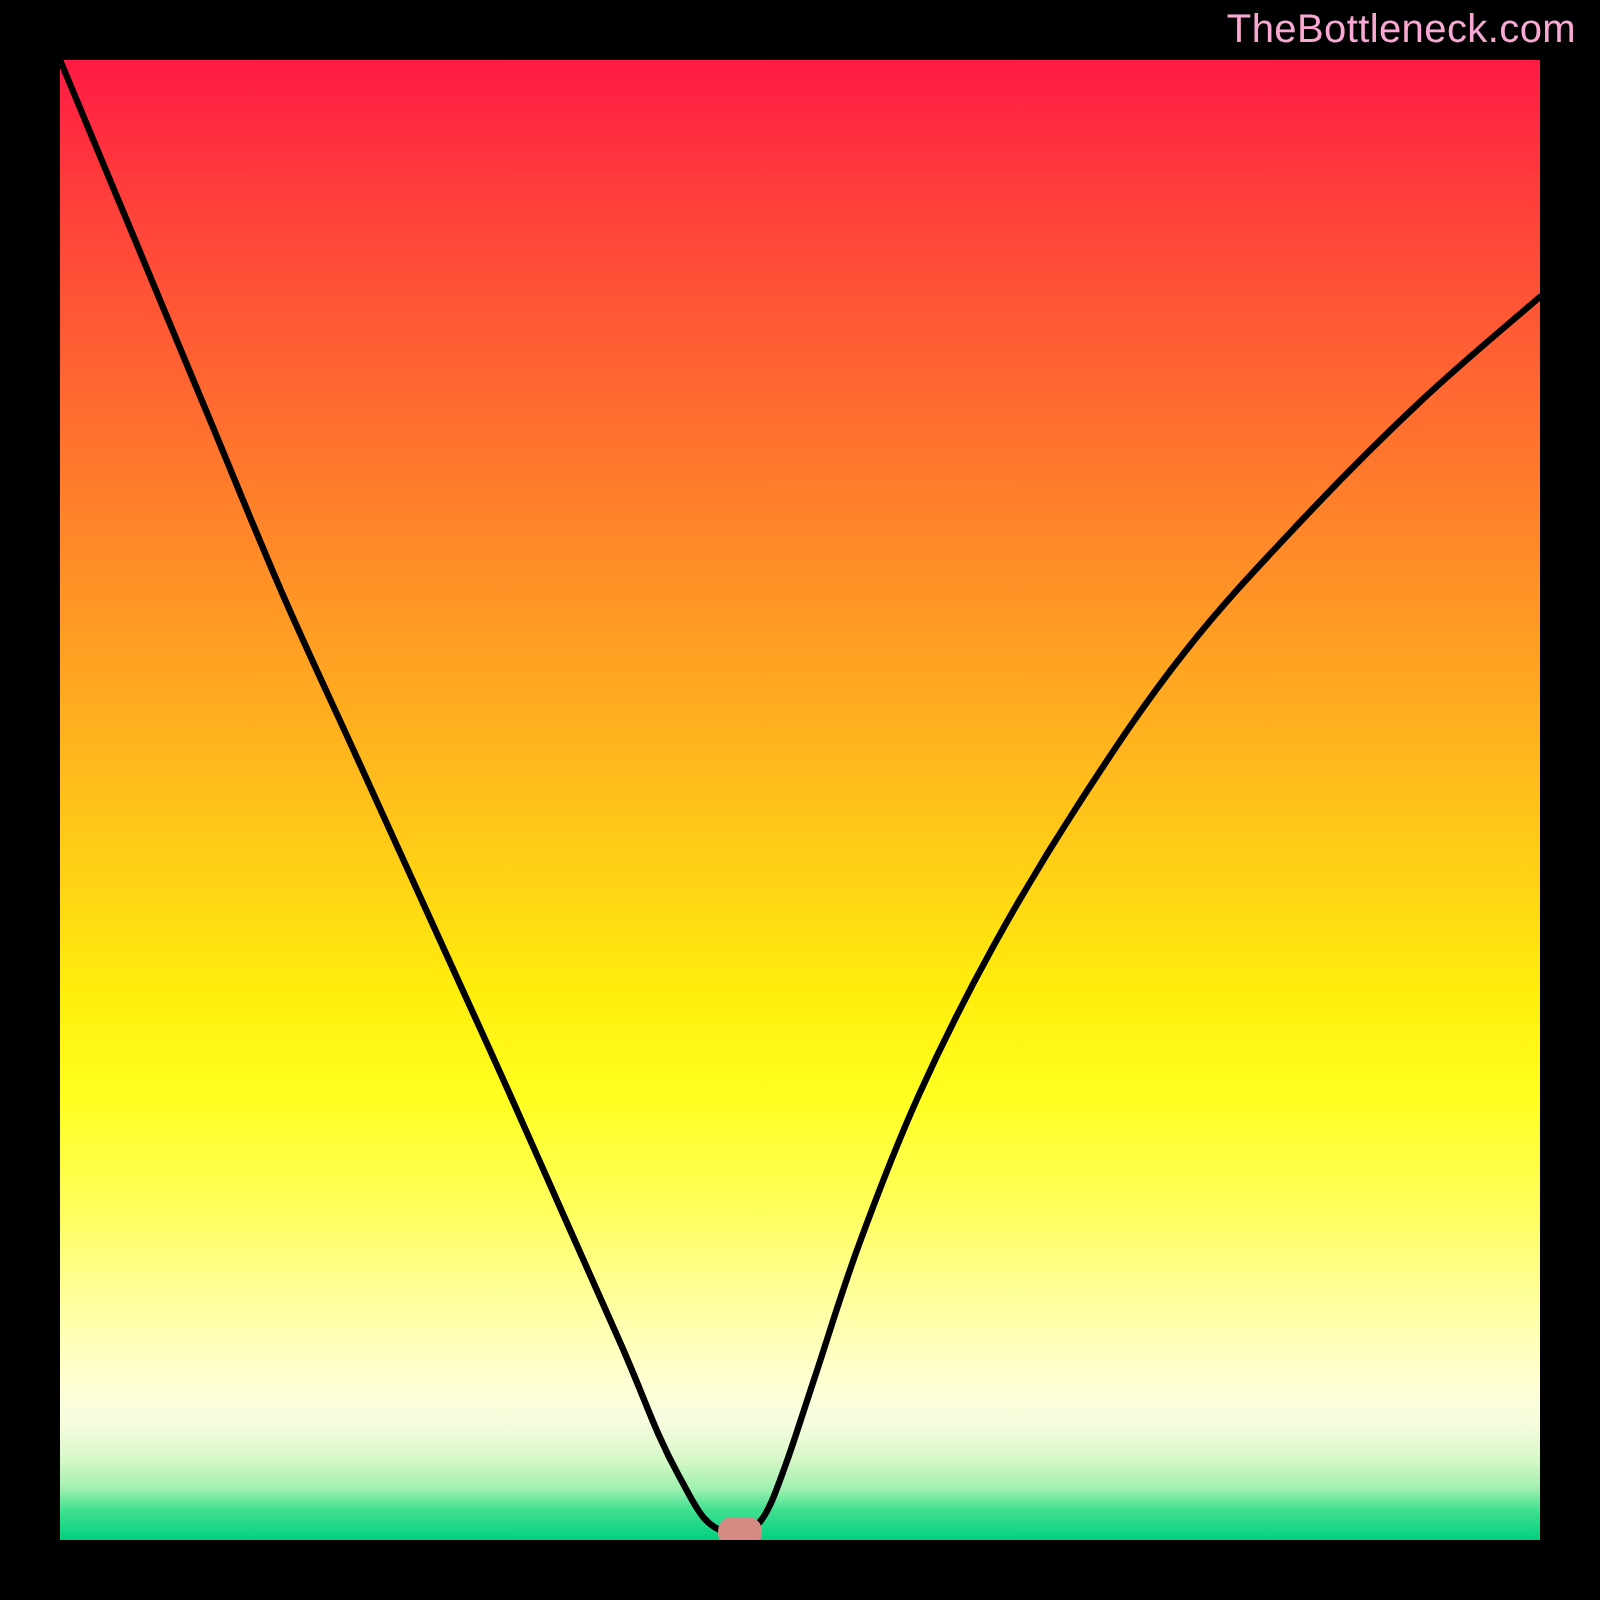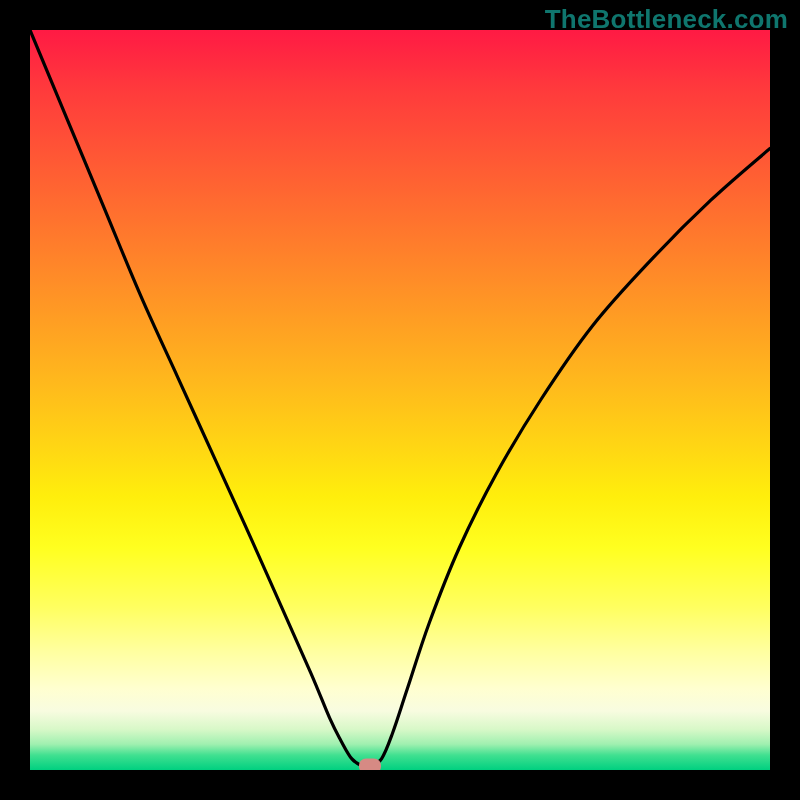--- a/index.html
+++ b/index.html
@@ -14,23 +14,23 @@
   .frame {
     position: relative;
     width: 800px;
     height: 800px;
     background: #000;
   }
   .watermark {
     position: absolute;
     top: 4px;
     right: 12px;
-    color: #0f766e;
-    font-size: 26px;
-    font-weight: 700;
+    color: #f9a8d4;
+    font-size: 20px;
+    font-weight: 400;
     letter-spacing: 0.2px;
     z-index: 10;
   }
   .plot-area {
     position: absolute;
     left: 30px;
     top: 30px;
     width: 740px;
     height: 740px;
     background: linear-gradient(to bottom,

